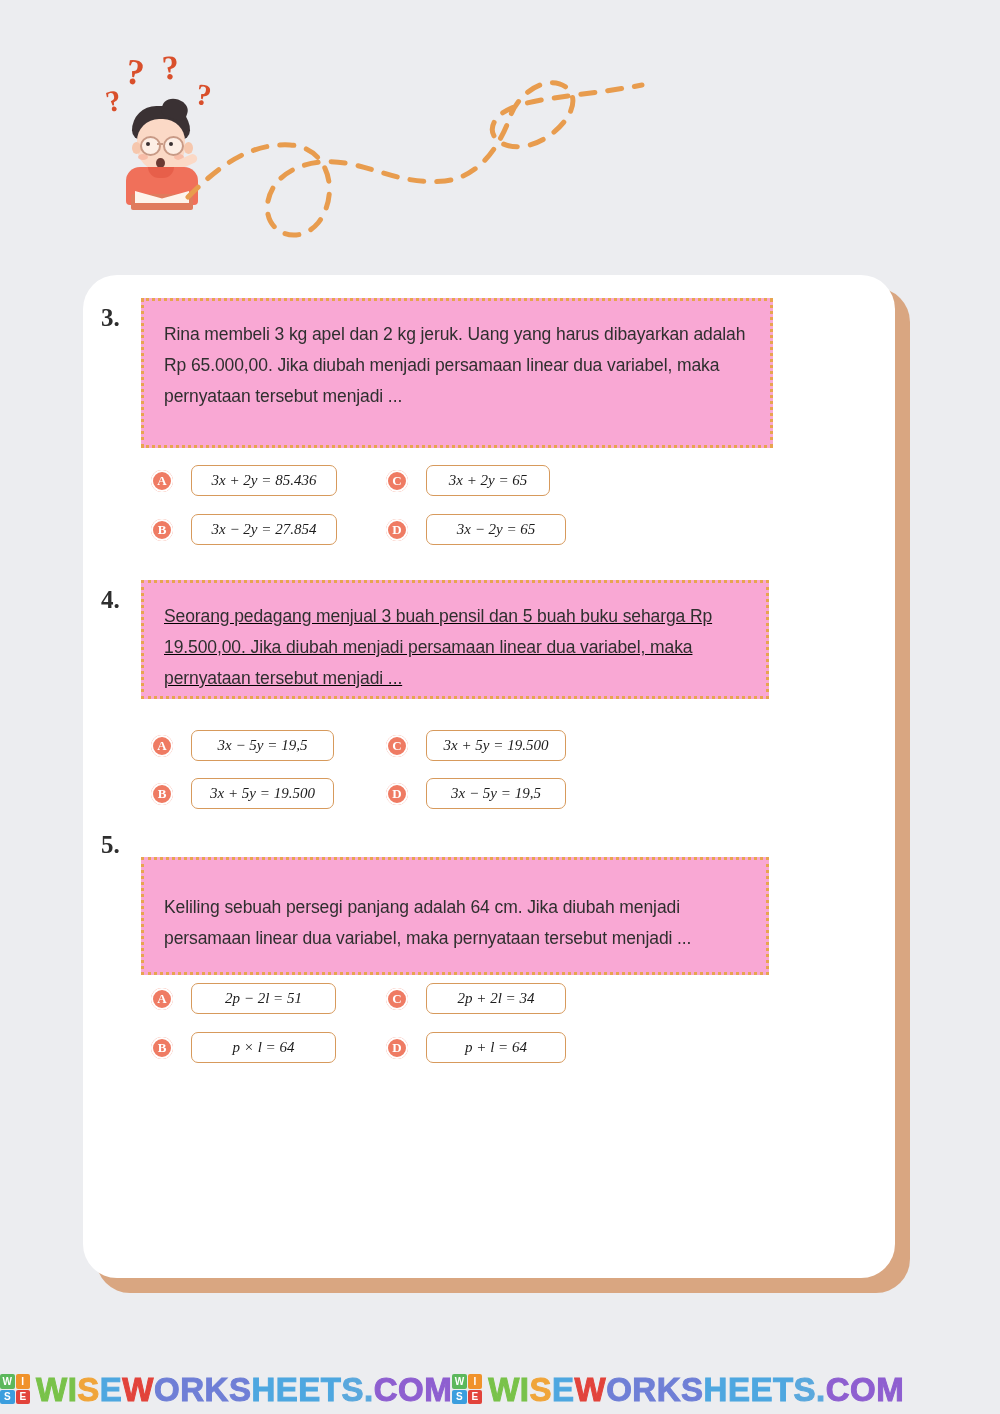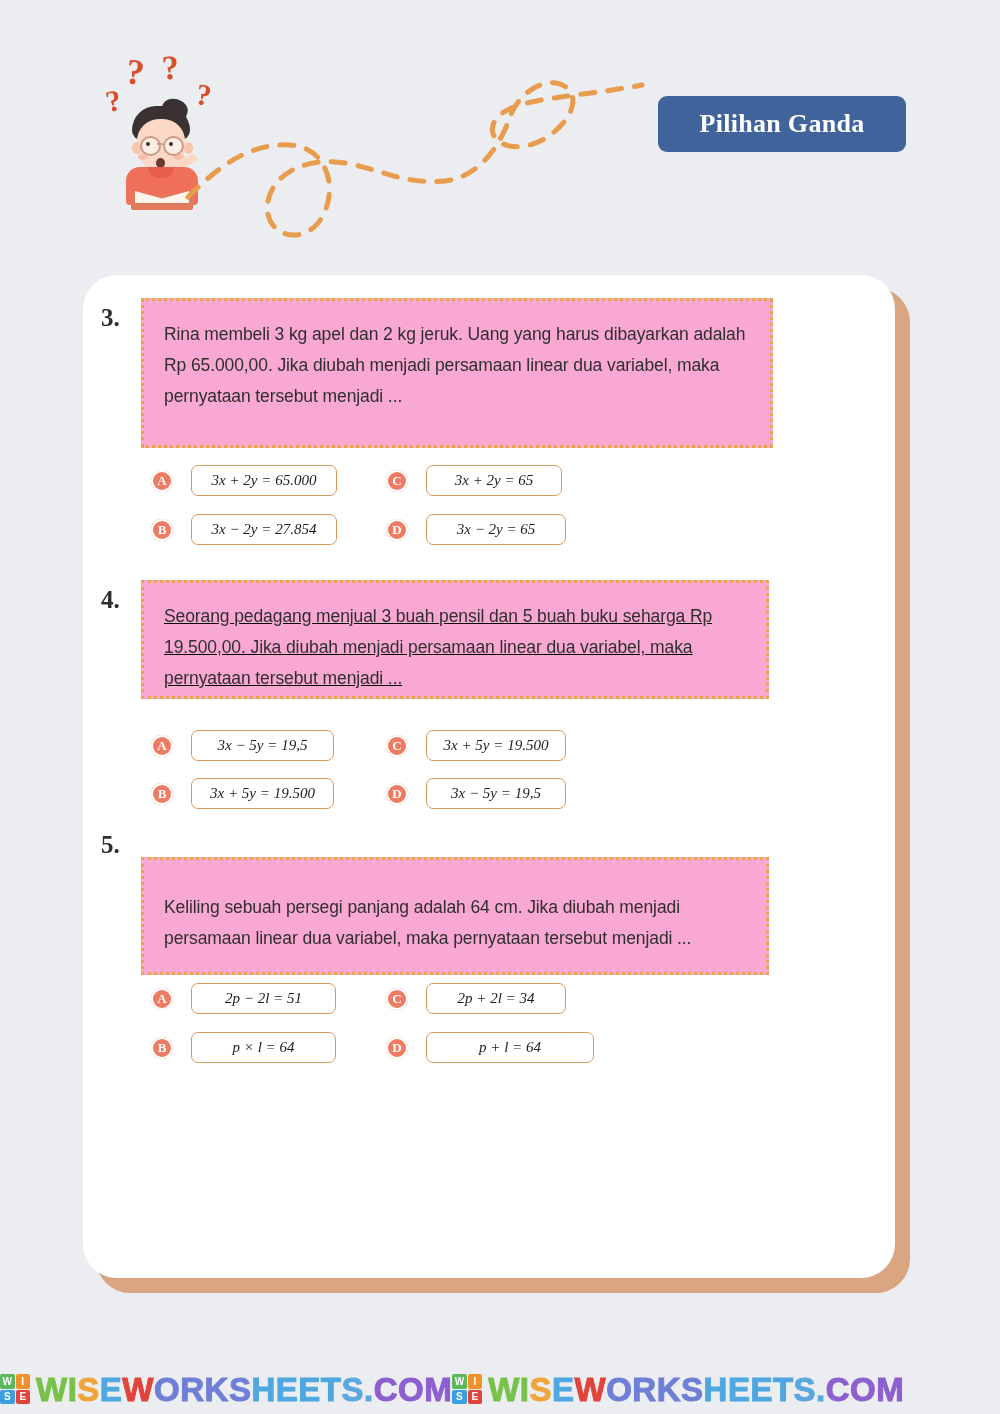--- a/index.html
+++ b/index.html
@@ -290,47 +290,46 @@
     </div>
   </div>
 
   <svg class="dashpath" viewBox="0 0 470 205">
     <path d="M8 152 C 40 120, 70 98, 110 100 C 150 102, 160 150, 138 178 C 118 202, 82 188, 88 156
              C 94 126, 130 112, 165 118 C 200 124, 225 140, 265 136 C 300 132, 320 100, 330 72
              C 340 44, 372 28, 388 44 C 404 60, 378 92, 350 100 C 322 108, 300 88, 320 70
              C 340 52, 400 52, 462 40" fill="none" stroke="#e89c4e" stroke-width="5" stroke-linecap="round" stroke-dasharray="14 13"></path>
   </svg>
 
-  <div class="title-badge">Pilihan Ganda</div>
 </div>
 
 <div class="sheet-shadow"></div>
 <div class="sheet">
 
   <div class="qblock">
     <div class="qnum" style="left:18px; top:29px;">3.</div>
     <div class="qbox" style="left:58px; top:23px; width:632px; height:150px;">
       <div class="qtext">Rina membeli 3 kg apel dan 2 kg jeruk. Uang yang harus dibayarkan adalah Rp 65.000,00. Jika diubah menjadi persamaan linear dua variabel, maka pernyataan tersebut menjadi ...</div>
     </div>
 
     <div class="opt" style="left:68px; top:190px;">
       <div class="badge">A</div>
       <div class="optbox" style="width:146px;">
-          <i>3x + 2y = 65.000</i>
+          <i>3x + 2y = 85.436</i>
         </div>
     </div>
     <div class="opt" style="left:68px; top:239px;">
       <div class="badge">B</div>
       <div class="optbox" style="width:146px;">
           <i>3x − 2y = 27.854</i>
         </div>
     </div>
     <div class="opt" style="left:303px; top:190px;">
       <div class="badge">C</div>
-      <div class="optbox" style="width:136px;">
+      <div class="optbox" style="width:124px;">
           <i>3x + 2y = 65</i>
         </div>
     </div>
     <div class="opt" style="left:303px; top:239px;">
       <div class="badge">D</div>
       <div class="optbox" style="width:140px;">
           <i>3x − 2y = 65</i>
         </div>
     </div>
   </div>
@@ -386,21 +385,21 @@
         </div>
     </div>
     <div class="opt" style="left:303px; top:708px;">
       <div class="badge">C</div>
       <div class="optbox" style="width:140px;">
           <i>2p + 2l = 34</i>
         </div>
     </div>
     <div class="opt" style="left:303px; top:757px;">
       <div class="badge">D</div>
-      <div class="optbox" style="width:168px;">
+      <div class="optbox" style="width:140px;">
           <i>p + l = 64</i>
         </div>
     </div>
   </div>
 
 </div>
 
 <div class="footer">
 
   <div class="wm">

